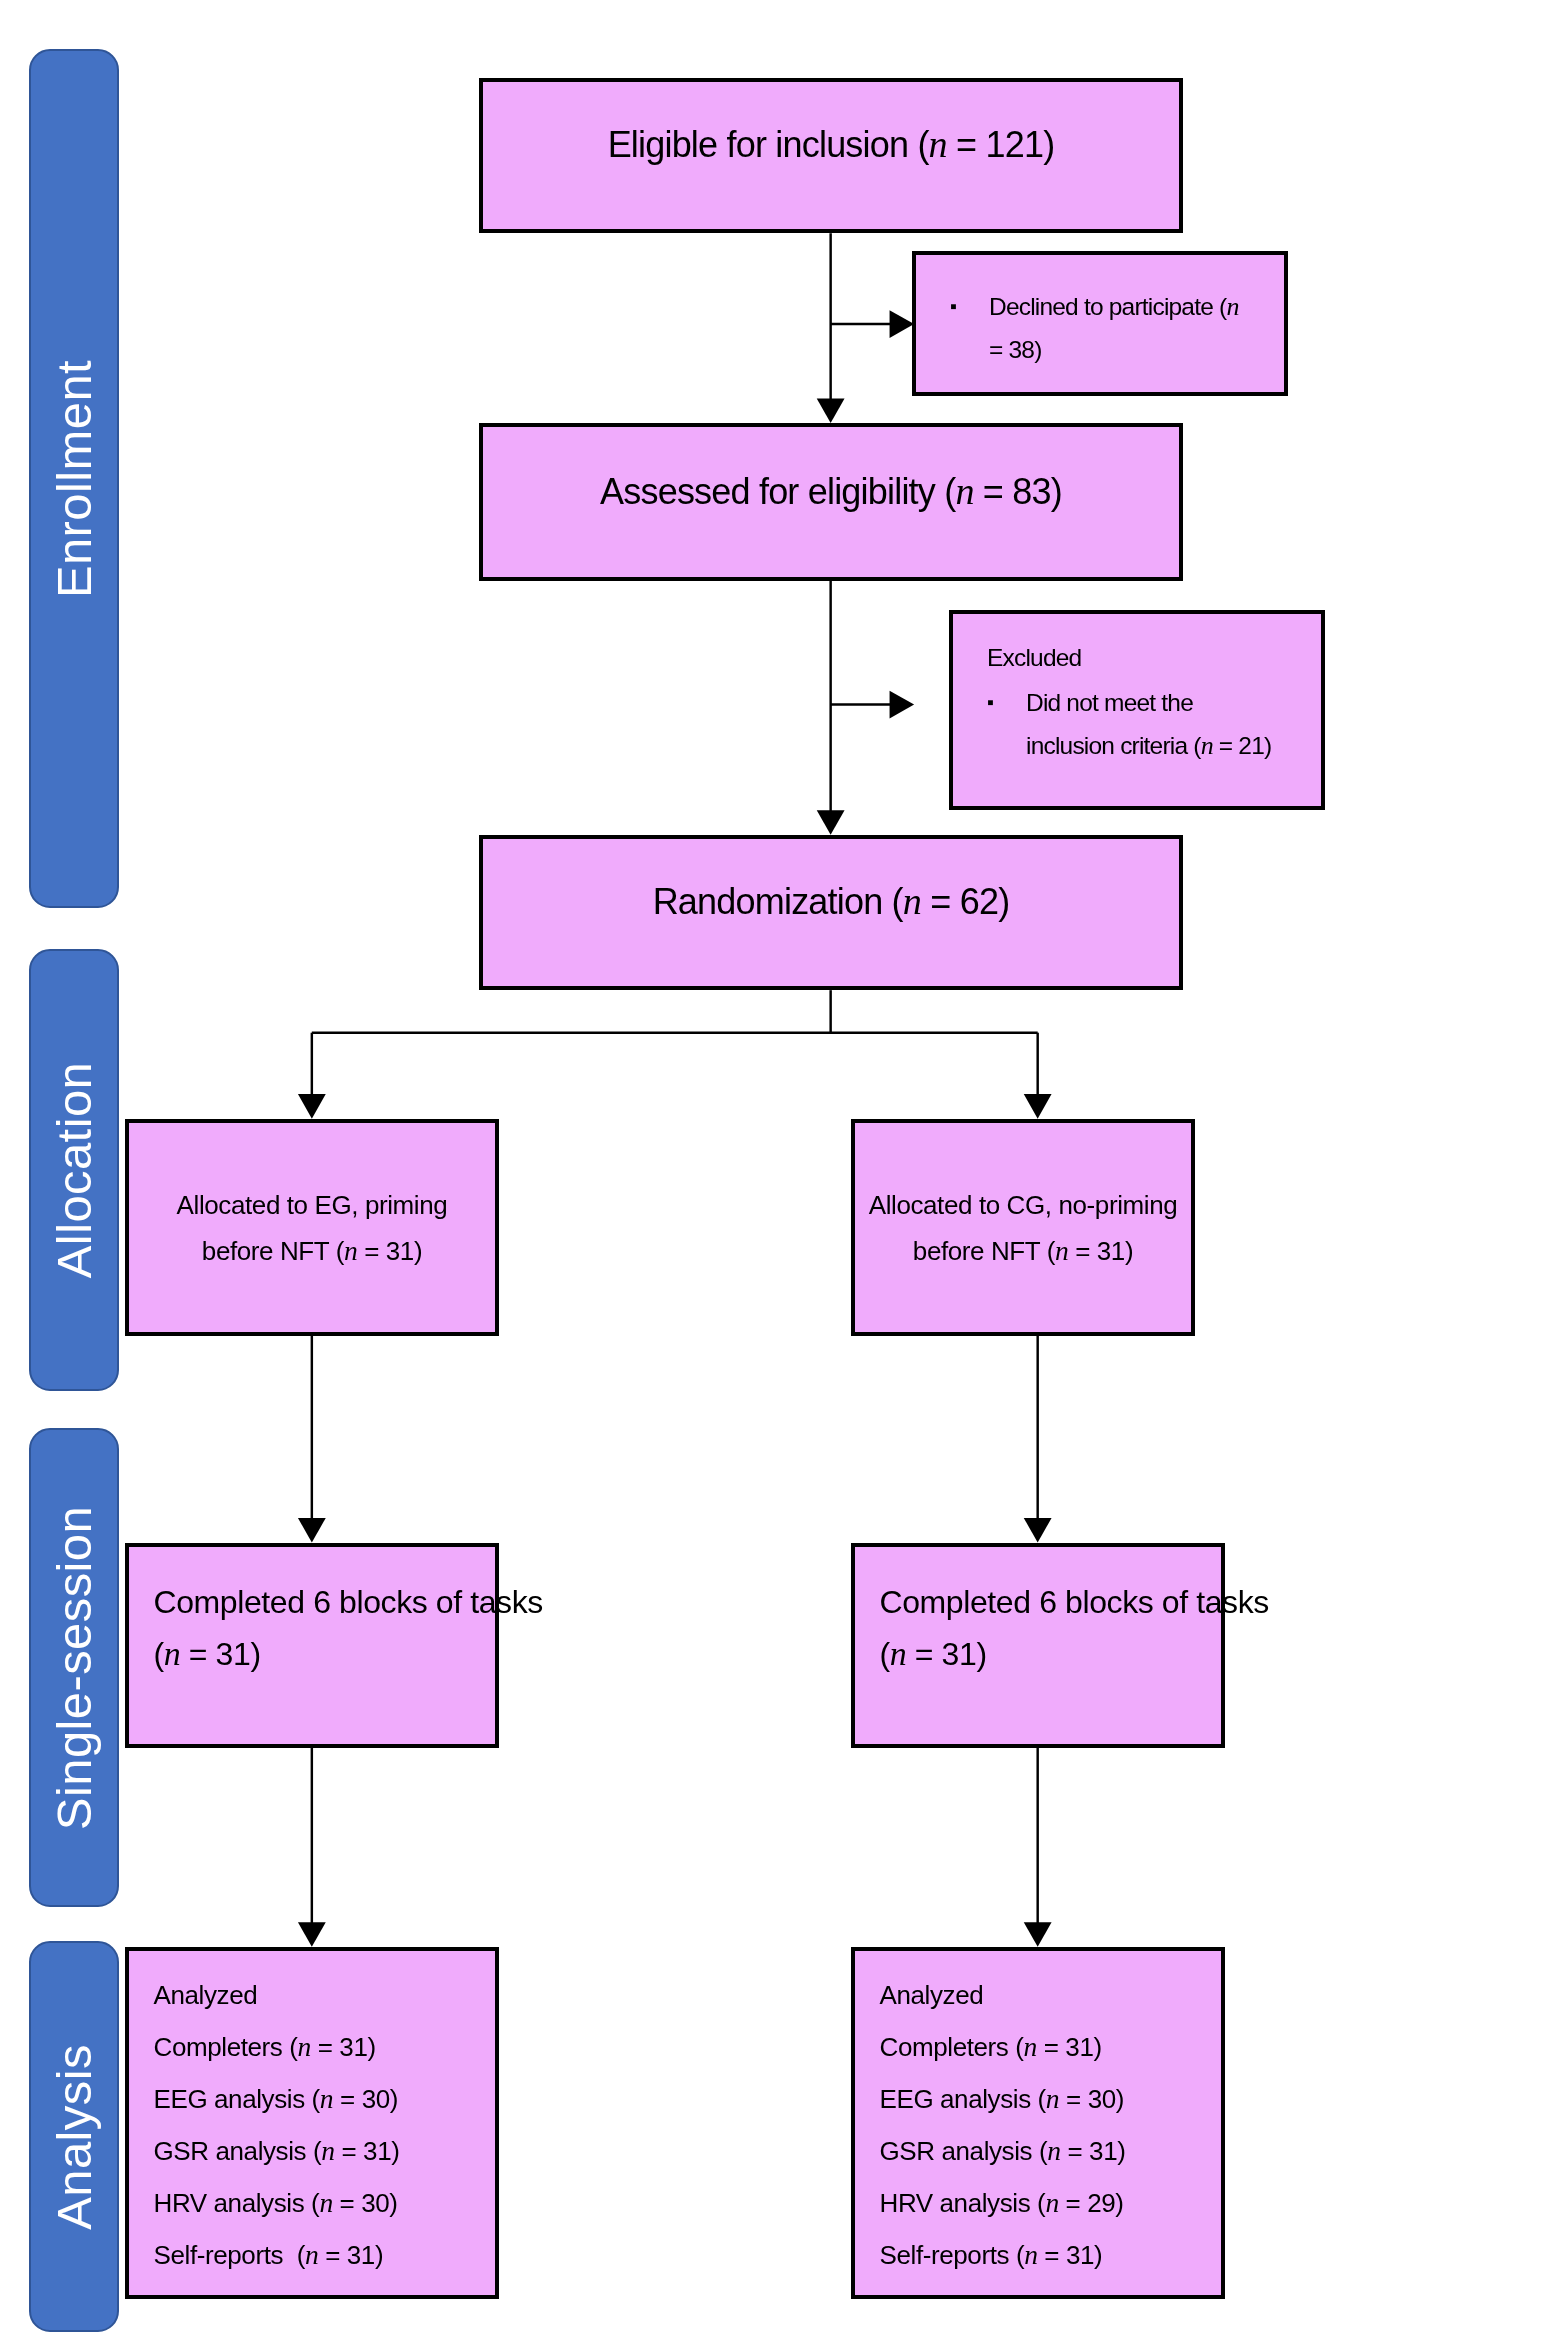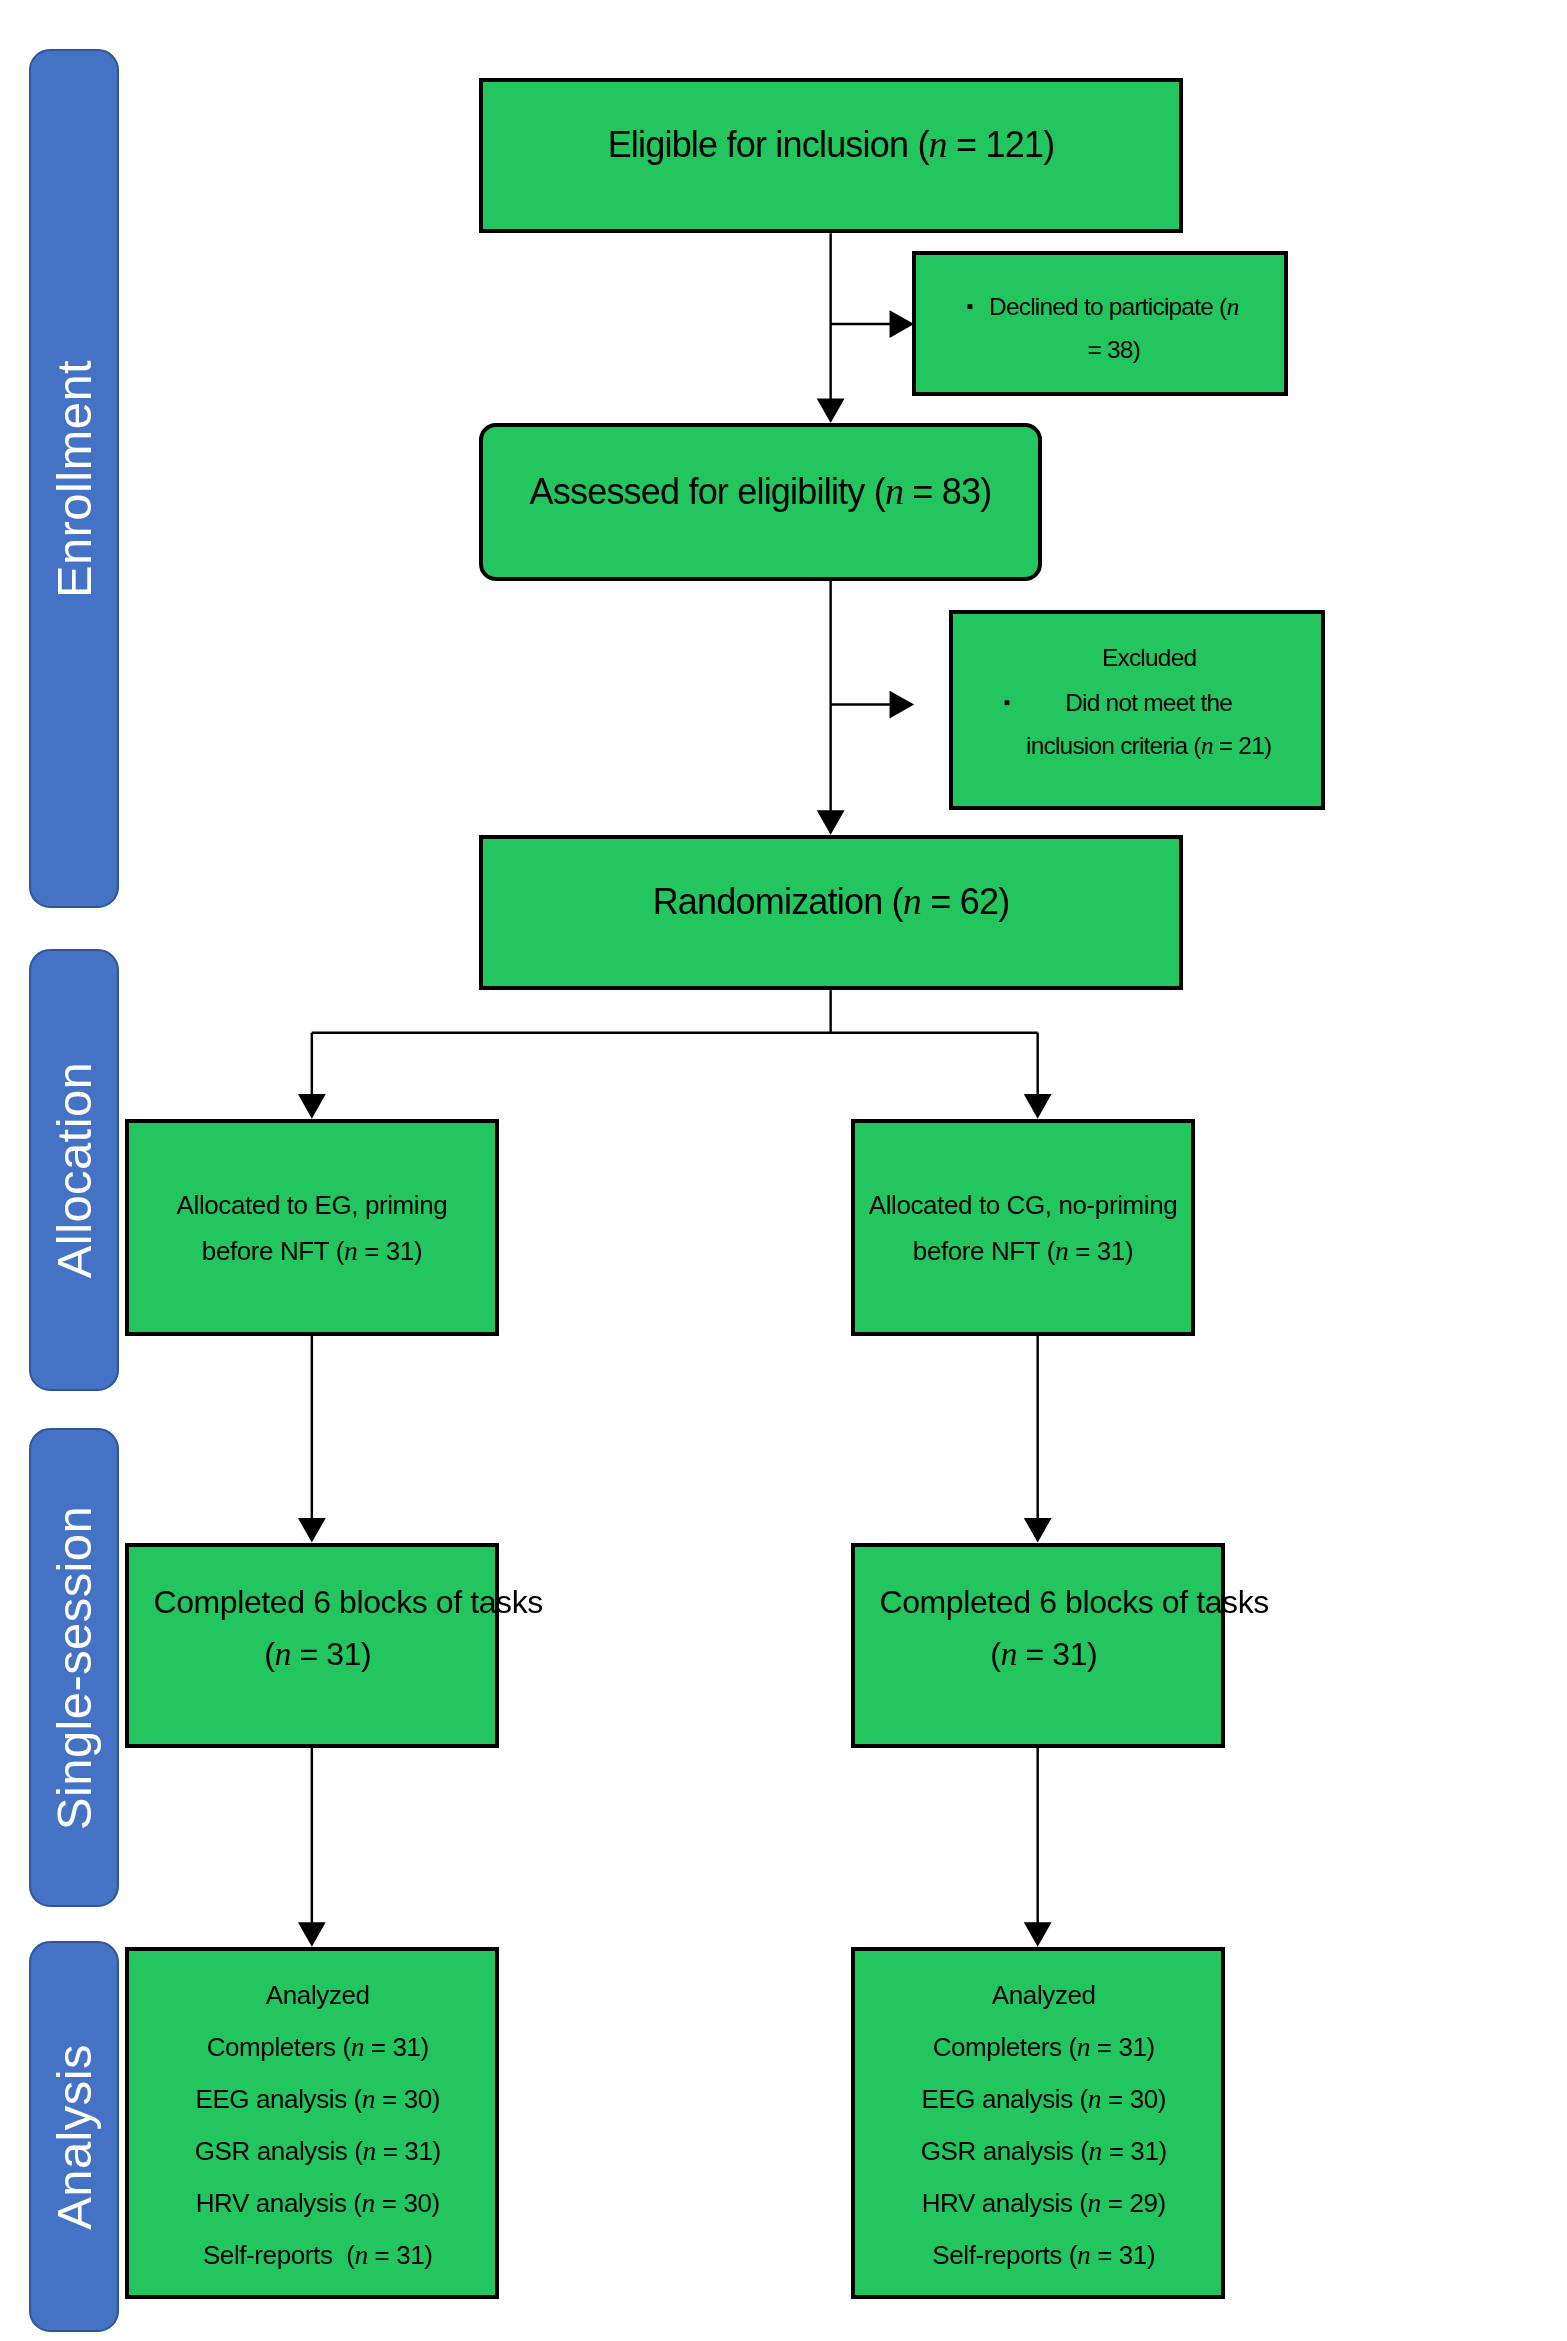--- a/index.html
+++ b/index.html
@@ -20,28 +20,28 @@
     color:#ffffff; font-size:49px; letter-spacing:0.4px;
   }
   .b-enroll   { top:49px;   height:859px; }
   .b-alloc    { top:949px; height:442px; }
   .b-single   { top:1428px; height:479px; }
   .b-analysis { top:1941px; height:391px; }
 
   
   .fbox {
     position:absolute; box-sizing:border-box;
-    background:#22c55e; border:4.1px solid #000000;text-align:center;
+    background:#f0abfc; border:4.1px solid #000000;
   }
   .center-box {
     display:flex; align-items:center; justify-content:center;
     font-size:36px; letter-spacing:-0.8px; padding-bottom:23px;
   }
   #box-eligible      { left:479px;  top:78px;   width:704px; height:155px; }
-  #box-assessed      { left:479px;  top:423px;  width:563px; height:158px;border-radius:17px; }
+  #box-assessed      { left:479px;  top:423px;  width:704px; height:158px; }
   #box-randomization { left:479px;  top:835px; width:704px; height:155px; }
 
   .side-box { font-size:24.5px; letter-spacing:-0.8px; }
   #box-declined { left:912px; top:251px; width:376px; height:145px; }
   #box-excluded { left:912px; top:610px; width:376px; height:200px;margin-left:37px; }
   .side-pad { padding:21px 9.8px 0 34px; }
   .side-header { display:block; line-height:46px; }
   .bullet-row { display:flex; align-items:flex-start; }
   .bullet-row.first { padding-top:31px; }
   .bullet { width:39px; flex:0 0 39px; font-size:19.6px; line-height:43px; }

